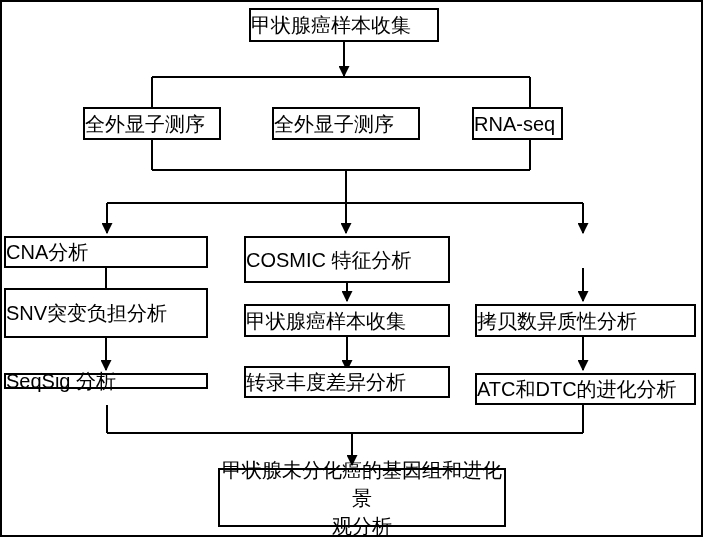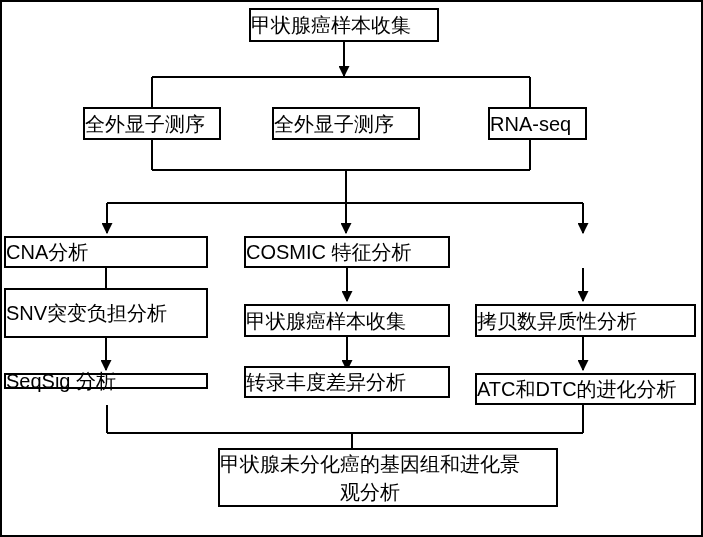--- a/index.html
+++ b/index.html
@@ -85,29 +85,29 @@
   </div>
 
   <div class="node" style="left:83px;  top:107px; width:138px; height:33px">
     <span>全外显子测序</span>
   </div>
 
   <div class="node" style="left:272px; top:107px; width:148px; height:33px">
     <span>全外显子测序</span>
   </div>
 
-  <div class="node" style="left:488px; top:107px; width:99px;  height:33px">
+  <div class="node" style="left:472px; top:107px; width:91px;  height:33px">
     <span>RNA-seq</span>
   </div>
 
   <div class="node" style="left:4px;   top:236px; width:204px; height:32px">
     <span>CNA分析</span>
   </div>
 
-  <div class="node" style="left:244px; top:236px; width:206px; height:32px">
+  <div class="node" style="left:244px; top:236px; width:206px; height:47px">
     <span>COSMIC 特征分析</span>
   </div>
 
 
   <div class="node" style="left:4px;   top:288px; width:204px; height:50px">
     <span>SNV突变负担分析</span>
   </div>
 
   <div class="node" style="left:244px; top:304px; width:206px; height:33px">
     <span>甲状腺癌样本收集</span>
@@ -122,19 +122,19 @@
   </div>
 
   <div class="node" style="left:244px; top:366px; width:206px; height:32px">
     <span>转录丰度差异分析</span>
   </div>
 
   <div class="node" style="left:475px; top:373px; width:221px; height:32px">
     <span>ATC和DTC的进化分析</span>
   </div>
 
-  <div class="node" style="left:218px; top:448px; width:340px; height:59px">
+  <div class="node" style="left:218px; top:468px; width:288px; height:59px">
     <span>甲状腺未分化癌的基因组和进化景
 观分析</span>
   </div>
 
   <div class="frame"></div>
 </div>
 
 </body></html>

